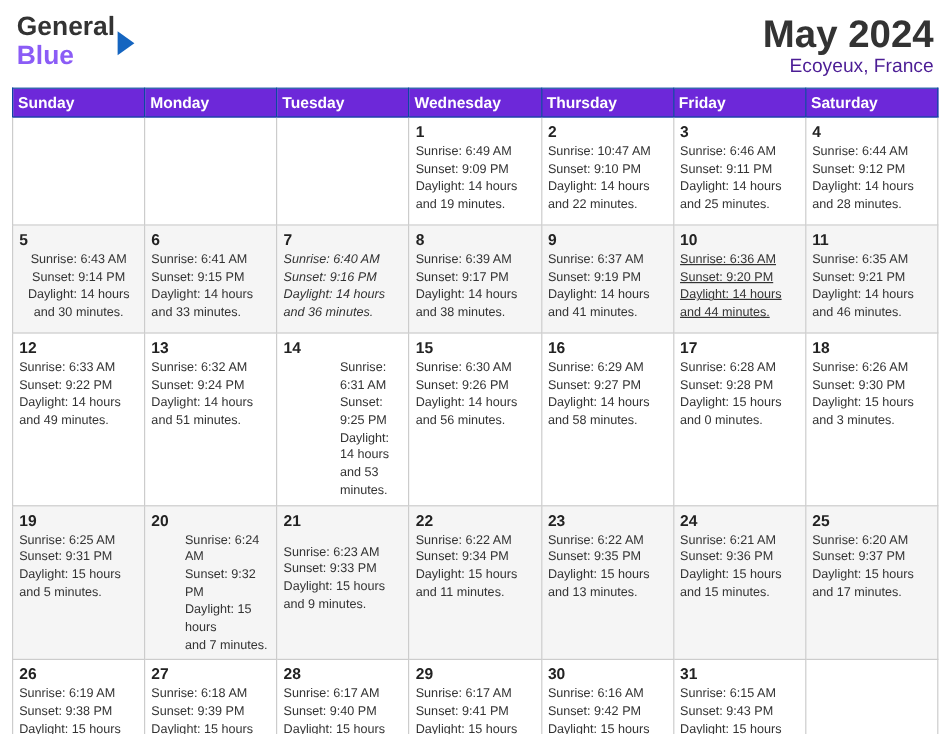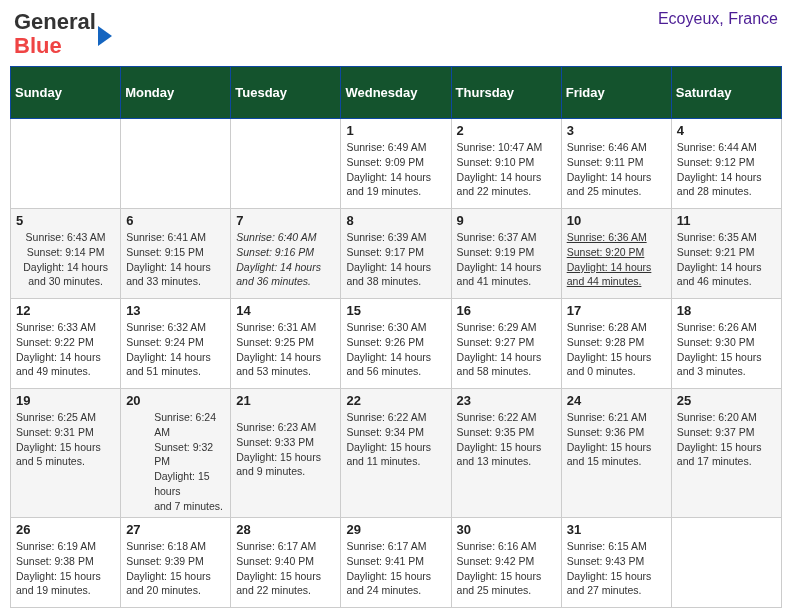--- a/index.html
+++ b/index.html
@@ -20,21 +20,21 @@
     .logo {
       display: flex;
       align-items: center;
     }
     .logo-text {
       font-size: 22px;
       font-weight: bold;
       line-height: 1.1;
     }
     .logo-text .general { color: #333; }
-    .logo-text .blue { color: #ef4444; }
+    .logo-text .blue { color: #8b5cf6; }
     .logo-arrow {
       width: 0;
       height: 0;
       border-left: 14px solid #1565c0;
       border-top: 10px solid transparent;
       border-bottom: 10px solid transparent;
       margin-left: 2px;
       margin-top: 4px;
     }
     .title-area {
@@ -48,25 +48,25 @@
     .subtitle {
       font-size: 16px;
       color: #4c1d95;
     }
     table {
       width: 100%;
       border-collapse: collapse;
       table-layout: fixed;
     }
     thead tr th {
-      background: #14532d;
+      background: #6d28d9;
       color: #fff;
       font-size: 13px;
       font-weight: bold;
-      padding: 18px 4px;
+      padding: 4px 4px;
       text-align: left;
       border: 1px solid #0d47a1;
     }
     tbody tr td {
       border: 1px solid #ccc;
       vertical-align: top;
       padding: 4px 5px;
       height: 90px;
       background: #fff;
     }
@@ -95,20 +95,21 @@
       <div style="display:flex;align-items:center;">
         <span class="logo-text">
           <span class="general">General</span><br>
           <span class="blue">Blue</span>
         </span>
         <div class="logo-arrow"></div>
       </div>
     </div>
   </div>
   <div class="title-area">
+    <div class="month-title">May 2024</div>
     <div class="subtitle">Ecoyeux, France</div>
   </div>
 </div>
 
 <table>
   <thead>
     <tr id="thead-row">
         <th>Sunday</th>
         <th>Monday</th>
         <th>Tuesday</th>
@@ -213,21 +214,21 @@
         </td>
         <td>
           <div class="day-number">13</div>
           <div class="day-info" style="white-space: pre-line;">Sunrise: 6:32 AM
 Sunset: 9:24 PM
 Daylight: 14 hours
 and 51 minutes.</div>
         </td>
         <td>
           <div class="day-number">14</div>
-          <div class="day-info" style="white-space: pre-line;">Sunrise: 6:31 AM
+          <div class="day-info" style="white-space: pre-line; margin-left: 47px;">Sunrise: 6:31 AM
 Sunset: 9:25 PM
 Daylight: 14 hours
 and 53 minutes.</div>
         </td>
         <td>
           <div class="day-number">15</div>
           <div class="day-info" style="white-space: pre-line;">Sunrise: 6:30 AM
 Sunset: 9:26 PM
 Daylight: 14 hours
 and 56 minutes.</div>

